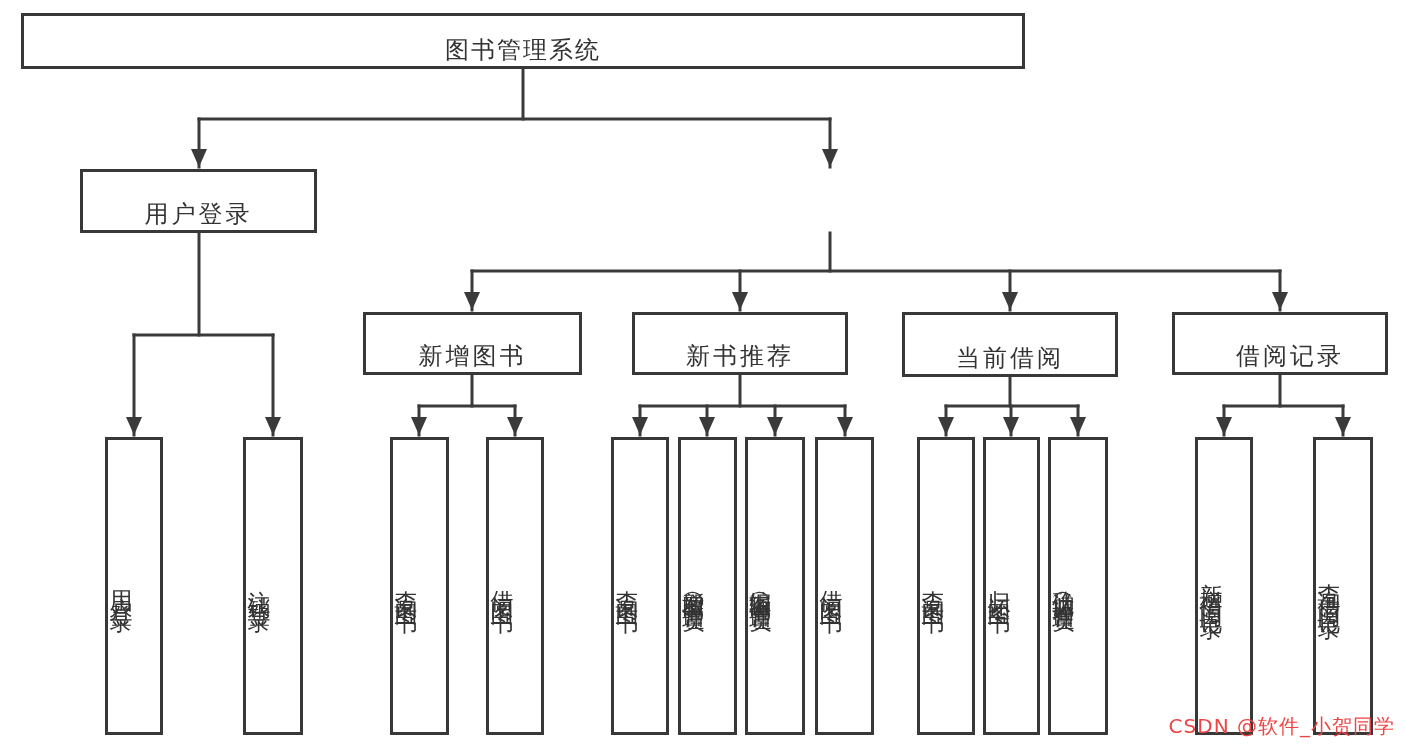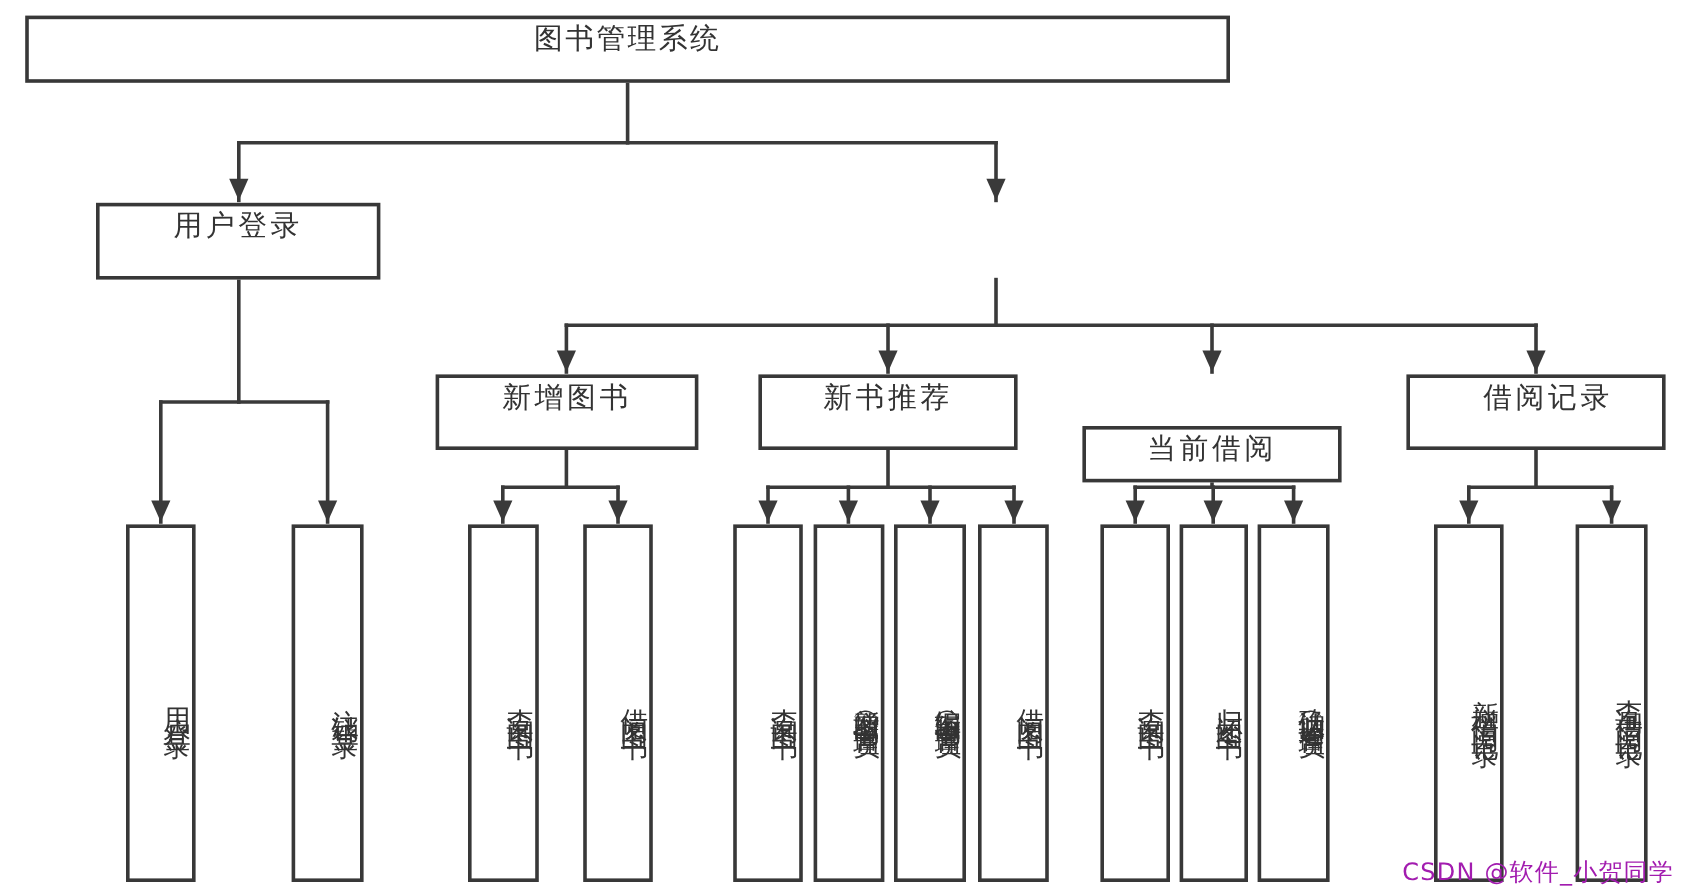--- a/index.html
+++ b/index.html
@@ -3,34 +3,34 @@
 <meta charset="utf-8">
 <style>
   html, body { margin:0; padding:0; background:#ffffff; }
   .canvas {
     position:relative; width:1405px; height:747px; background:#ffffff;
     font-family:"DejaVu Sans", sans-serif; overflow:hidden;
   }
   .connectors { position:absolute; left:0; top:0; width:1405px; height:747px; pointer-events:none; }
   .node {
     position:absolute; background:#ffffff; border:3px solid #383838;
-    box-sizing:border-box; display:flex; align-items:flex-start; justify-content:center;
+    box-sizing:border-box; display:flex; align-items:flex-end; justify-content:center;
     color:#333333;
   }
   .h-node { font-size:24px; letter-spacing:3px; text-align:center; }
   .root-node { font-size:24px; letter-spacing:2px; }
   .leaf {
     top:437px; height:298px;
     writing-mode:vertical-rl; 
     font-size:23px; letter-spacing:7px; line-height:1.15;
   }
   .leaf-long { font-size:22px; letter-spacing:3px; }
   .watermark {
     position:absolute; right:10px; bottom:7px;
-    font-size:20px; letter-spacing:1px; color:#a21caf; white-space:nowrap;
+    font-size:20px; letter-spacing:1px; color:#ef4444; white-space:nowrap;
   }
 </style>
 </head>
 <body>
 
 <div class="canvas">
 
   <svg class="connectors" width="1405" height="747" viewBox="0 0 1405 747" xmlns="http://www.w3.org/2000/svg">
     <defs>
       <marker id="arrow" markerUnits="userSpaceOnUse" markerWidth="22" markerHeight="20" refX="19" refY="9" orient="auto">
@@ -100,21 +100,21 @@
   <div class="node h-node" style="left:80px; top:169px; width:237px; height:64px;">
     <span>用户登录</span>
   </div>
 
   <div class="node h-node" style="left:363px; top:312px; width:219px; height:63px;">
     <span>新增图书</span>
   </div>
   <div class="node h-node" style="left:632px; top:312px; width:216px; height:63px;">
     <span>新书推荐</span>
   </div>
-  <div class="node h-node" style="left:902px; top:312px; width:216px; height:47px;margin-top:43px;">
+  <div class="node h-node" style="left:902px; top:312px; width:216px; height:65px;">
     <span>当前借阅</span>
   </div>
   <div class="node h-node" style="left:1172px; top:312px; width:216px; height:63px;padding-left:20px;">
     <span>借阅记录</span>
   </div>
 
   <div class="node leaf" style="left:105px; width:58px;">
     <span>用户登录</span>
   </div>
   <div class="node leaf" style="left:243px; width:60px;">

